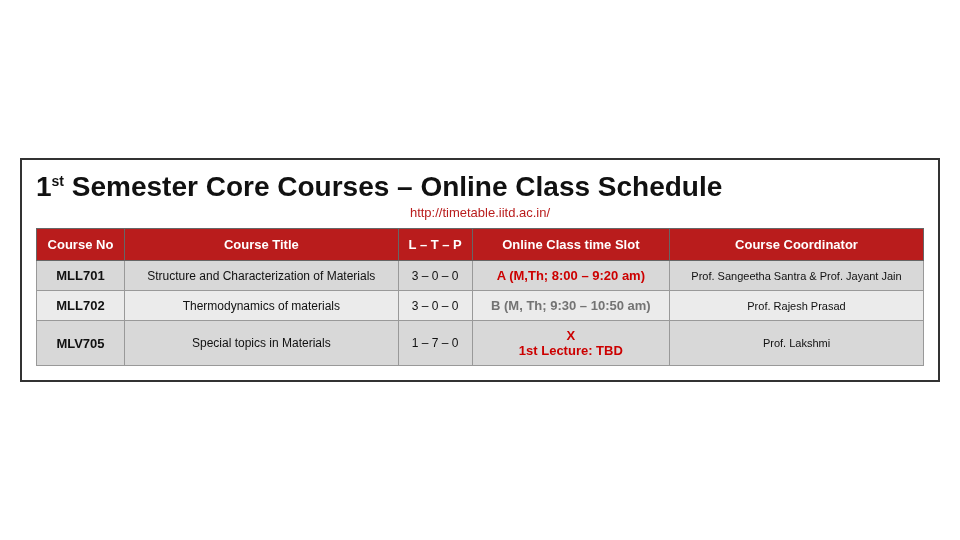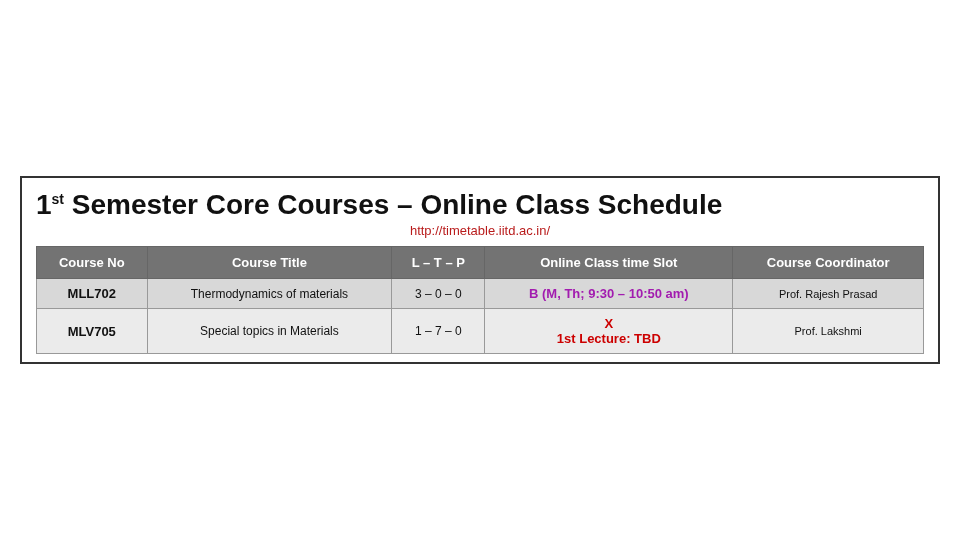--- a/index.html
+++ b/index.html
@@ -9,21 +9,21 @@
       width: 960px;
       height: 540px;
       overflow: hidden;
       display: flex;
       align-items: center;
       justify-content: center;
     }
     .container {
       width: 920px;
       border: 2px solid #333;
-      padding: 10px 14px 8px;
+      padding: 10px 14px 14px;
     }
     .main-title {
       font-size: 28px;
       font-weight: bold;
       text-align: left;
       margin-bottom: 2px;
       color: #111;
       line-height: 1.2;
     }
     .main-title sup {
@@ -33,21 +33,21 @@
       text-align: center;
       font-size: 13px;
       color: #b91c1c;
       margin-bottom: 8px;
     }
     table {
       width: 100%;
       border-collapse: collapse;
     }
     thead tr {
-      background: #737373;
+      background: #b91c1c;
       color: #fff;
     }
     thead th {
       padding: 8px 6px;
       font-size: 13px;
       font-weight: bold;
       text-align: center;
       border: 1px solid #666;
     }
     tbody tr {
@@ -77,21 +77,21 @@
       font-size: 12px;
     }
     .ltp-cell {
       white-space: nowrap;
     }
     .slot-cell {
       font-size: 13px;
       font-weight: bold;
     }
     .slot-a { color: #cc0000; }
-    .slot-b { color: #a21caf; }
+    .slot-b { color: #737373; }
     .slot-d { color: #007700; }
     .slot-x { color: #cc0000; }
     .coordinator-cell {
       font-size: 11px;
       text-align: center;
     }
     .lab-demo {
       color: #0000cc;
       text-decoration: underline;
     }
@@ -110,20 +110,30 @@
       <tr>
         <th>Course No</th>
         <th>Course Title</th>
         <th>L – T – P</th>
         <th>Online Class time Slot</th>
         <th>Course Coordinator</th>
       </tr>
     </thead>
     <tbody>
 
+      <tr>
+        <td class="course-no">MLL701</td>
+        <td class="course-title-cell">Structure and Characterization of Materials</td>
+        <td class="ltp-cell">3 – 0 – 0</td>
+        <td class="slot-cell slot-a">
+          <span>A</span>
+          <span>(M,Th; 8:00 – 9:20 am)</span>
+        </td>
+        <td class="coordinator-cell">Prof. Sangeetha Santra &amp; Prof. Jayant Jain</td>
+      </tr>
 
       <tr>
         <td class="course-no">MLL702</td>
         <td class="course-title-cell">Thermodynamics of materials</td>
         <td class="ltp-cell">3 – 0 – 0</td>
         <td class="slot-cell slot-b">
           <span>B</span>
           <span>(M, Th; 9:30 – 10:50 am)</span>
         </td>
         <td class="coordinator-cell">Prof. Rajesh Prasad</td>

